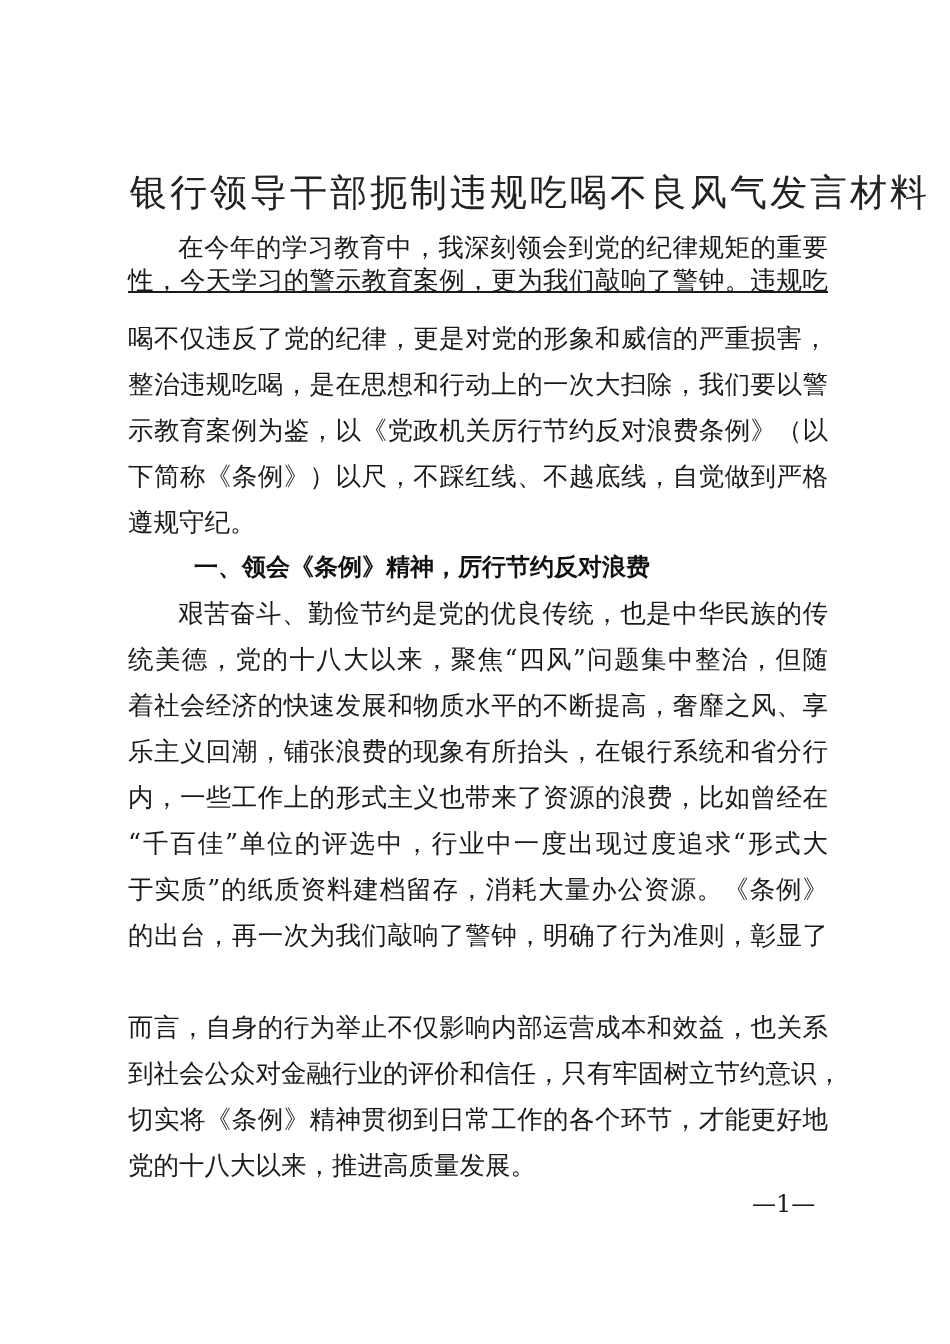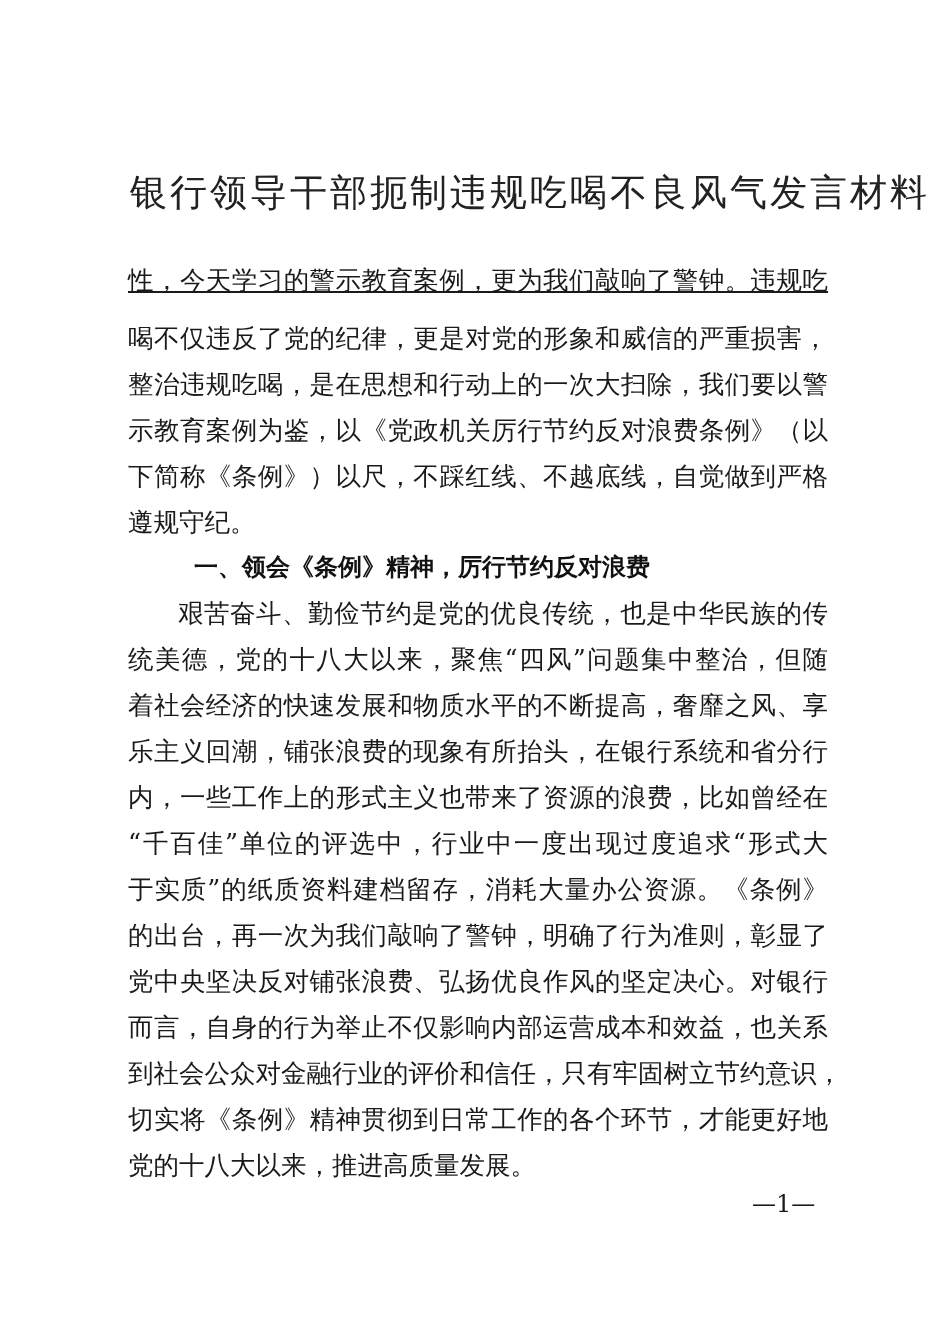--- a/index.html
+++ b/index.html
@@ -77,38 +77,38 @@
       color: #1a1a1a;
     }
   </style>
 </head>
 <body>
 
 <div class="page">
 
   <h1 class="title" style="margin:0;">银行领导干部扼制违规吃喝不良风气发言材料</h1>
 
+  <div class="line indent" style="top:227px;">在今年的学习教育中，我深刻领会到党的纪律规矩的重要</div>
   <div class="line" style="top:260px;text-decoration:underline;">性，今天学习的警示教育案例，更为我们敲响了警钟。违规吃</div>
   <div class="line" style="top:318px;">喝不仅违反了党的纪律，更是对党的形象和威信的严重损害，</div>
   <div class="line" style="top:364px;">整治违规吃喝，是在思想和行动上的一次大扫除，我们要以警</div>
   <div class="line" style="top:410px;">示教育案例为鉴，以《党政机关厉行节约反对浪费条例》（以</div>
   <div class="line" style="top:456px;">下简称《条例》）以尺，不踩红线、不越底线，自觉做到严格</div>
   <div class="line last" style="top:502px;">遵规守纪。</div>
 
   <div class="heading">一、领会《条例》精神，厉行节约反对浪费</div>
 
   <div class="line indent" style="top:593px;">艰苦奋斗、勤俭节约是党的优良传统，也是中华民族的传</div>
   <div class="line" style="top:639px;">统美德，党的十八大以来，聚焦“四风”问题集中整治，但随</div>
   <div class="line" style="top:685px;">着社会经济的快速发展和物质水平的不断提高，奢靡之风、享</div>
   <div class="line" style="top:731px;">乐主义回潮，铺张浪费的现象有所抬头，在银行系统和省分行</div>
   <div class="line" style="top:777px;">内，一些工作上的形式主义也带来了资源的浪费，比如曾经在</div>
   <div class="line" style="top:823px;">“千百佳”单位的评选中，行业中一度出现过度追求“形式大</div>
   <div class="line" style="top:869px;">于实质”的纸质资料建档留存，消耗大量办公资源。《条例》</div>
   <div class="line" style="top:915px;">的出台，再一次为我们敲响了警钟，明确了行为准则，彰显了</div>
-  <div class="line" style="top:961px;">党中央坚决反对铺张浪费、弘扬优良作风的坚定决心。对银行</div>
   <div class="line" style="top:1007px;">而言，自身的行为举止不仅影响内部运营成本和效益，也关系</div>
   <div class="line" style="top:1053px;">到社会公众对金融行业的评价和信任，只有牢固树立节约意识，</div>
   <div class="line" style="top:1099px;">切实将《条例》精神贯彻到日常工作的各个环节，才能更好地</div>
   <div class="line last" style="top:1145px;">党的十八大以来，推进高质量发展。</div>
 
   <div class="page-number">—1—</div>
 
 </div>
 
 </body></html>

